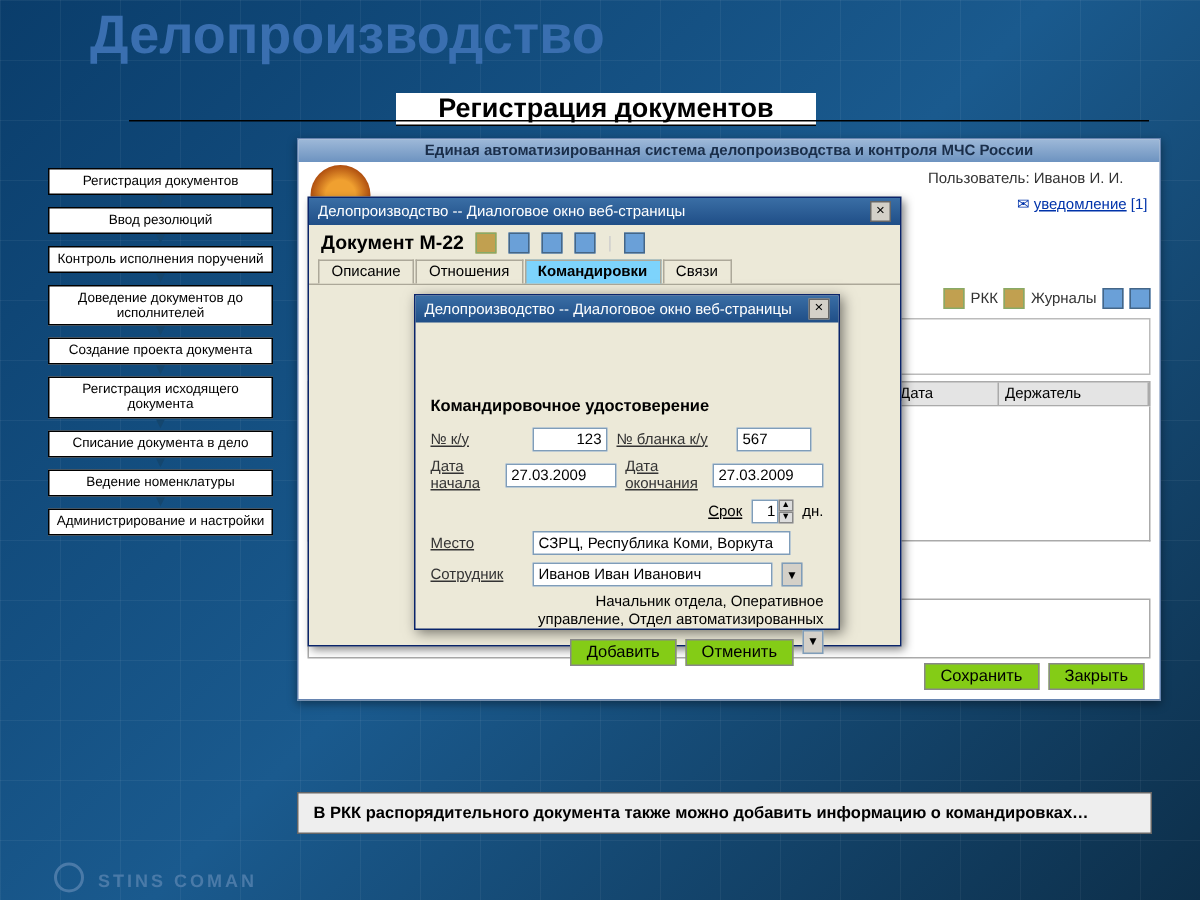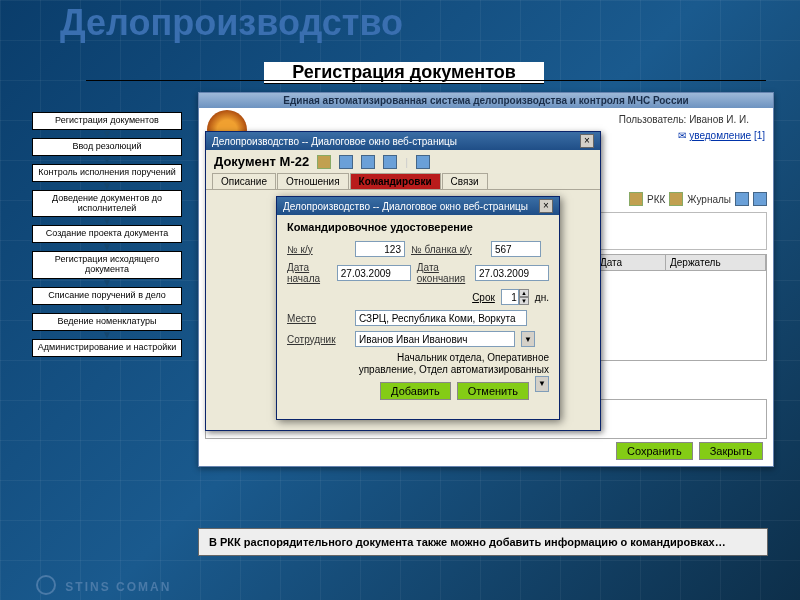--- a/index.html
+++ b/index.html
@@ -104,28 +104,28 @@
   .dlg-title {
     background:linear-gradient(#3a6ea5,#1f4e87);
     color:#fff; font-size:10px; padding:2px 6px;
     display:flex; justify-content:space-between; align-items:center;
   }
   .dlg-close{width:14px;height:14px;background:#d4d0c8;border:1px solid #666;color:#000;text-align:center;line-height:12px;font-size:10px;}
   .doc-row { display:flex;align-items:center;gap:8px;padding:4px 8px;}
   .doc-title{font-weight:bold;font-size:13px;}
   .tabs { display:flex;gap:1px;padding:0 6px;border-bottom:1px solid #aca899;}
   .tab { background:#ece9d8;border:1px solid #aca899;border-bottom:none;padding:2px 8px;font-size:10px;}
-  .tab.active{background:#b91c1c;font-weight:bold;}
+  .tab.active{background:#7dd3fc;font-weight:bold;}
   
   .dlg2 {
     position:absolute; top:9px; left:70px; width:284px; height:224px;
     background:#ece9d8; border:1px solid #0a246a;
     box-shadow:2px 2px 8px rgba(0,0,0,.5);
   }
-  .dlg2-body { padding:6px 10px 8px 10px; }
+  .dlg2-body { padding:6px 10px 8px 10px;margin-top:44px; }
   .dlg2-h { font-weight:bold; font-size:11px; margin-bottom:8px;}
   .frow { display:flex; align-items:center; gap:6px; margin-bottom:5px; font-size:10px;}
   .flabel { width:62px; text-decoration:underline; color:#333;}
   .flabel2 { width:74px; text-decoration:underline; color:#333;}
   .finput { background:#fff;border:1px solid #7f9db9;padding:1px 3px;font-size:10px;height:16px;}
   .w50{width:50px}.w62{width:74px}.w175{width:172px}
   .spin{width:28px;display:inline-flex;}
   .spin input{width:18px;border:1px solid #7f9db9;font-size:10px;text-align:right;padding:1px;}
   .spin .sbtn{width:10px;display:flex;flex-direction:column;}
   .spin .sbtn div{height:8px;border:1px solid #888;background:#ddd;font-size:6px;text-align:center;line-height:6px;}
@@ -147,21 +147,21 @@
   <div class="flow-box">Ввод резолюций</div>
   <div class="arrow">▼</div>
   <div class="flow-box">Контроль исполнения поручений</div>
   <div class="arrow">▼</div>
   <div class="flow-box">Доведение документов до исполнителей</div>
   <div class="arrow">▼</div>
   <div class="flow-box">Создание проекта документа</div>
   <div class="arrow">▼</div>
   <div class="flow-box">Регистрация исходящего документа</div>
   <div class="arrow">▼</div>
-  <div class="flow-box">Списание поручений в дело</div>
+  <div class="flow-box">Списание документа в дело</div>
   <div class="arrow">▼</div>
   <div class="flow-box">Ведение номенклатуры</div>
   <div class="arrow">▼</div>
   <div class="flow-box">Администрирование и настройки</div>
 </div>
 
 <div class="brand">
   <span class="brand-dot"></span>
   <span>STINS COMAN</span>
 </div>

